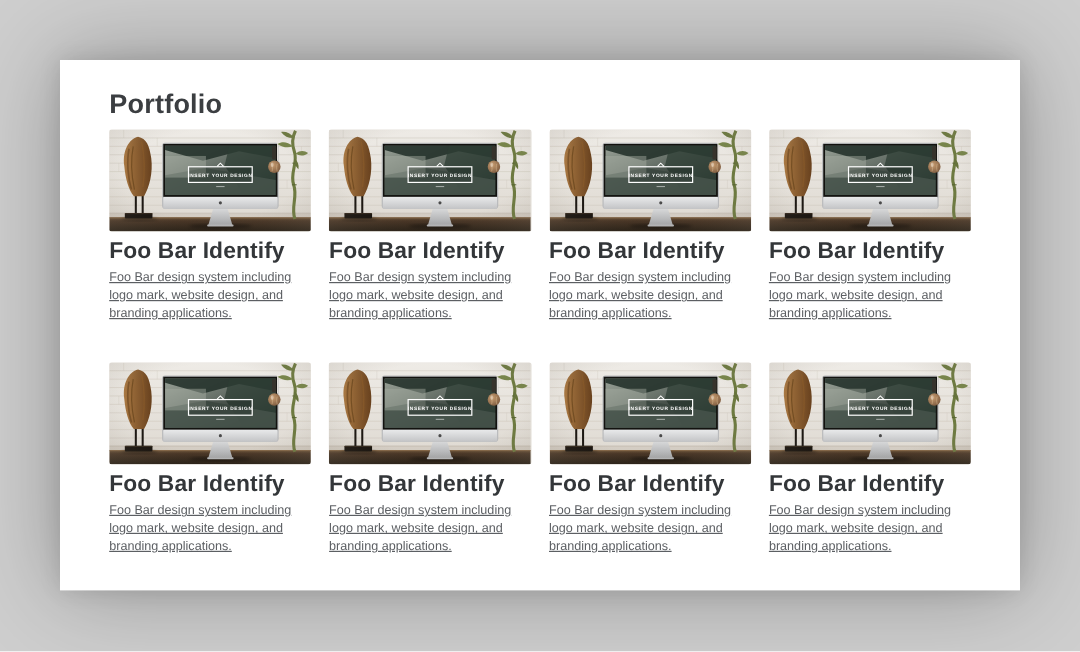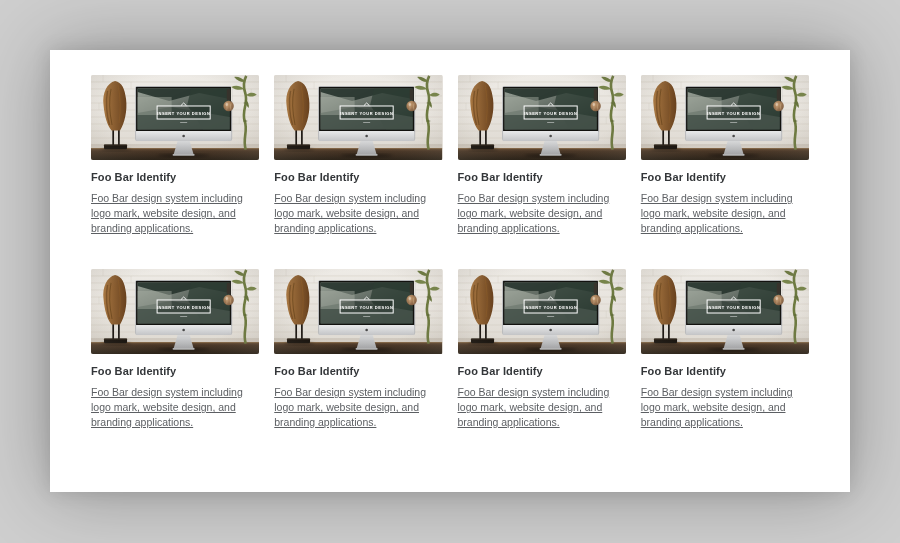--- a/index.html
+++ b/index.html
@@ -21,21 +21,21 @@
   .grid{
     display:grid; grid-template-columns:repeat(4,1fr);
     column-gap:15px; row-gap:33px;
   }
   .card{ margin:0; cursor:pointer; }
   .thumb{
     height:85px; border-radius:2px; overflow:hidden; background:#e6e2dc;
   }
   .thumb svg{ display:block; width:100%; height:100%; }
   .card-title{
-    margin:8px 0 0 0; font-size:11px; line-height:18px;
+    margin:8px 0 0 0; font-size:19px; line-height:18px;
     font-weight:bold; color:#333639; letter-spacing:0.1px;
   }
   .card-desc{
     margin:5px 0 0 0; font-size:10.5px; line-height:15px; color:#5c5f63;text-decoration:underline;
   }
   .defs-holder{ position:absolute; width:0; height:0; overflow:hidden; }
   .scene-text{
     font-family:"Liberation Sans", sans-serif; font-weight:bold;
     fill:#ffffff; letter-spacing:0.55px;
   }
@@ -168,20 +168,21 @@
         <path d="M154 24 C157 26.5 158 29.5 157.5 33 C154.5 30.5 153.5 27 154 24 Z" fill="#66733c"></path>
       </g>
 
       <rect x="0" y="0" width="168" height="85" fill="url(#vigG)"></rect>
     </symbol>
   </defs>
 </svg>
 
 <div class="page">
   <main class="sheet">
+    <h1 class="page-title">Portfolio</h1>
     <section class="grid">
   <figure class="card">
     <div class="thumb">
       <svg viewBox="0 0 168 85" preserveAspectRatio="xMidYMid slice">
         <use href="#scene"></use>
       </svg>
     </div>
     <figcaption>
       <h3 class="card-title">Foo Bar Identify</h3>
       <p class="card-desc">Foo Bar design system including logo mark, website design, and branding applications.</p>

